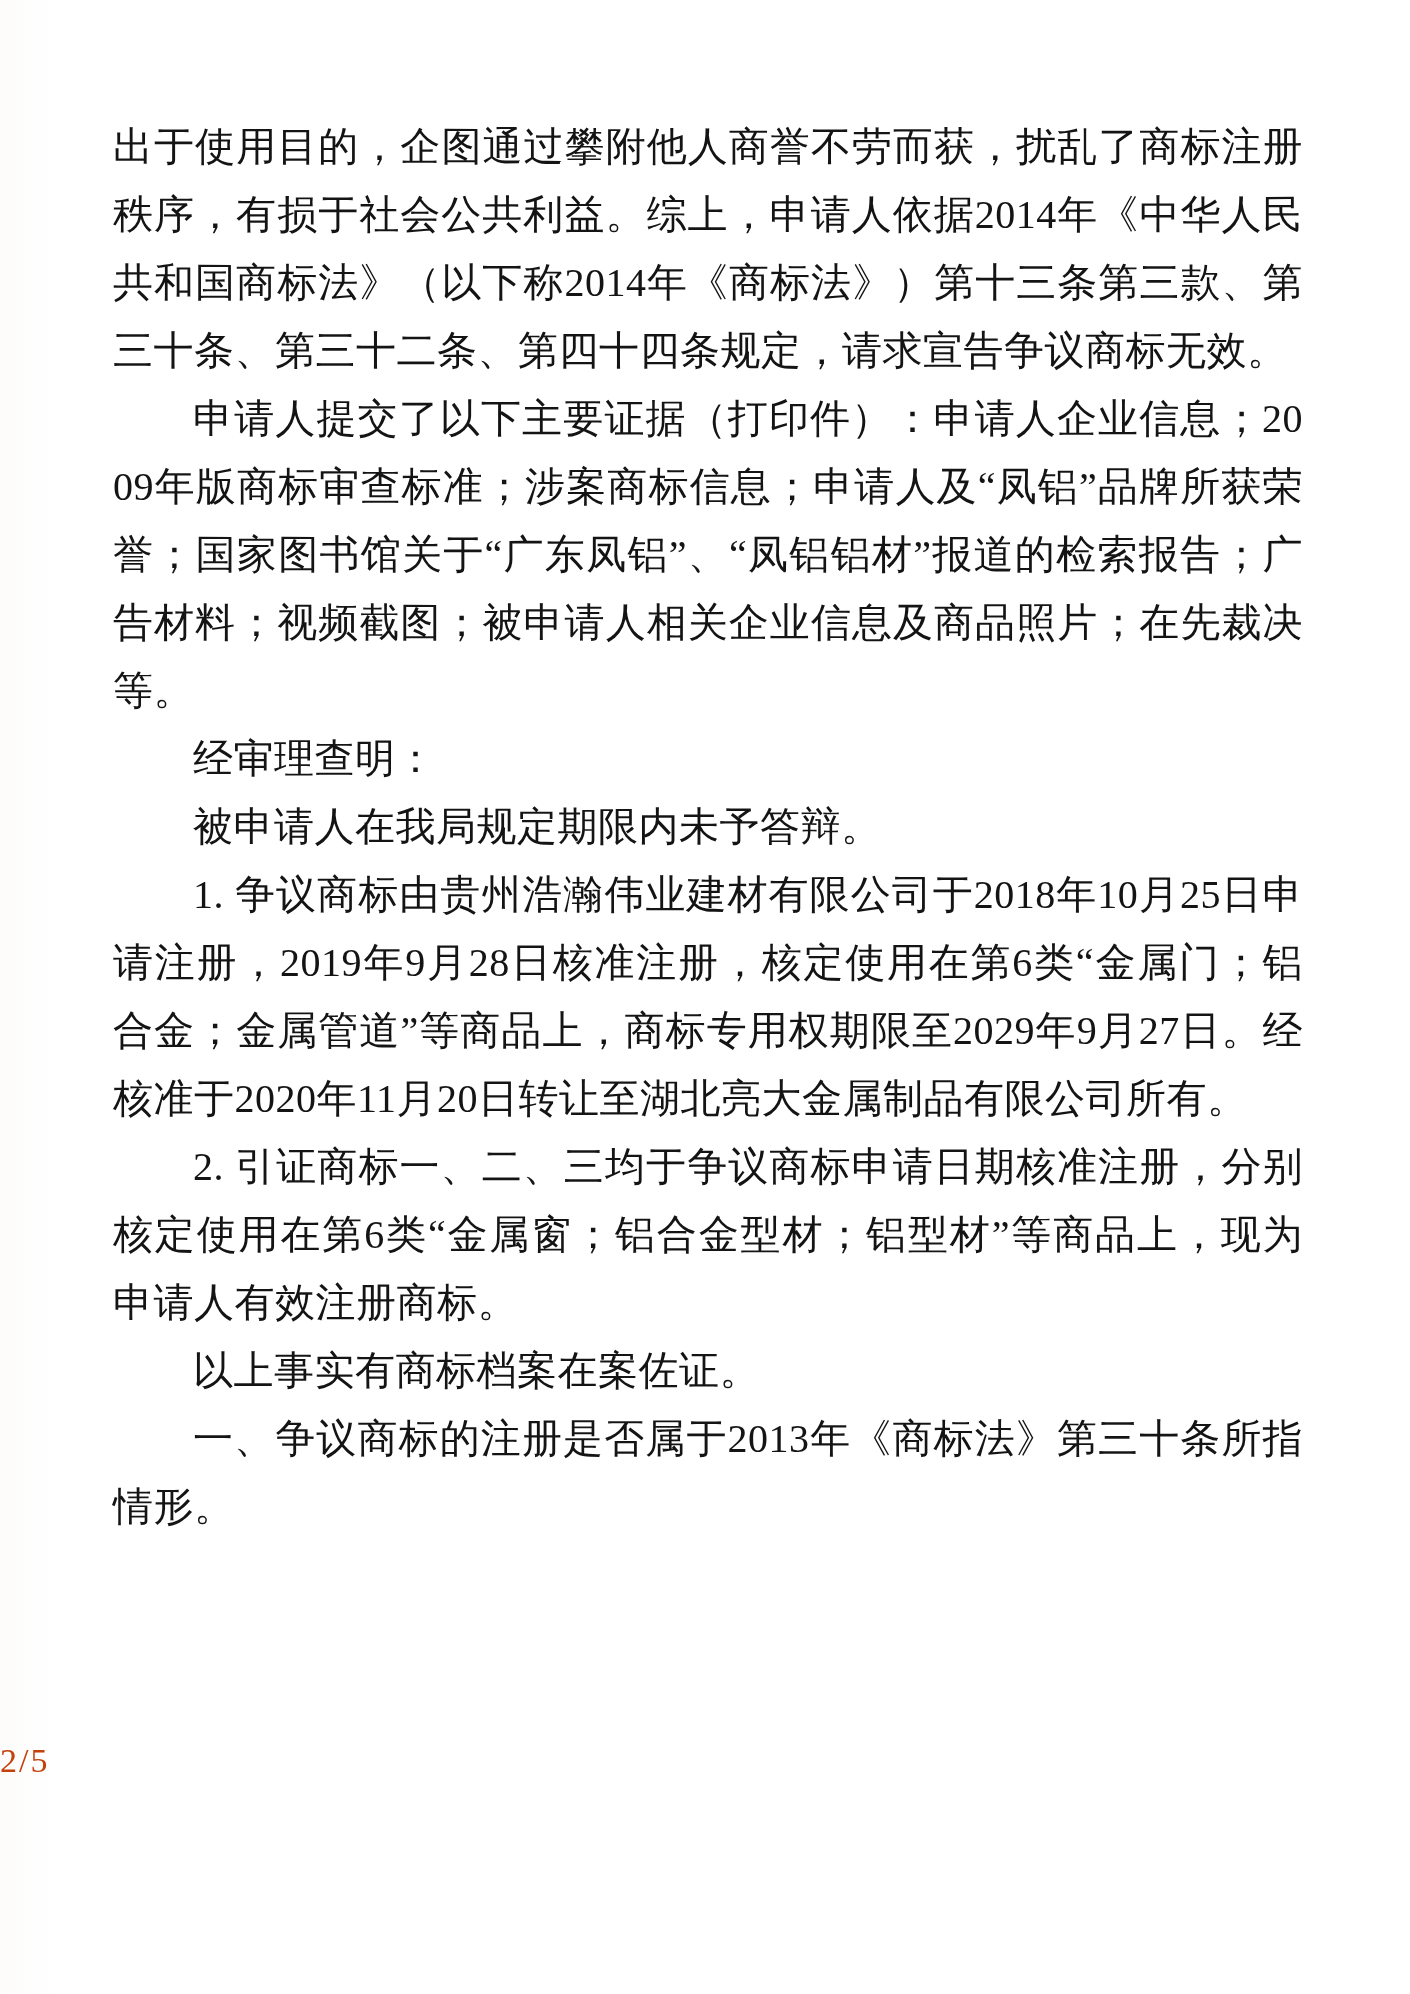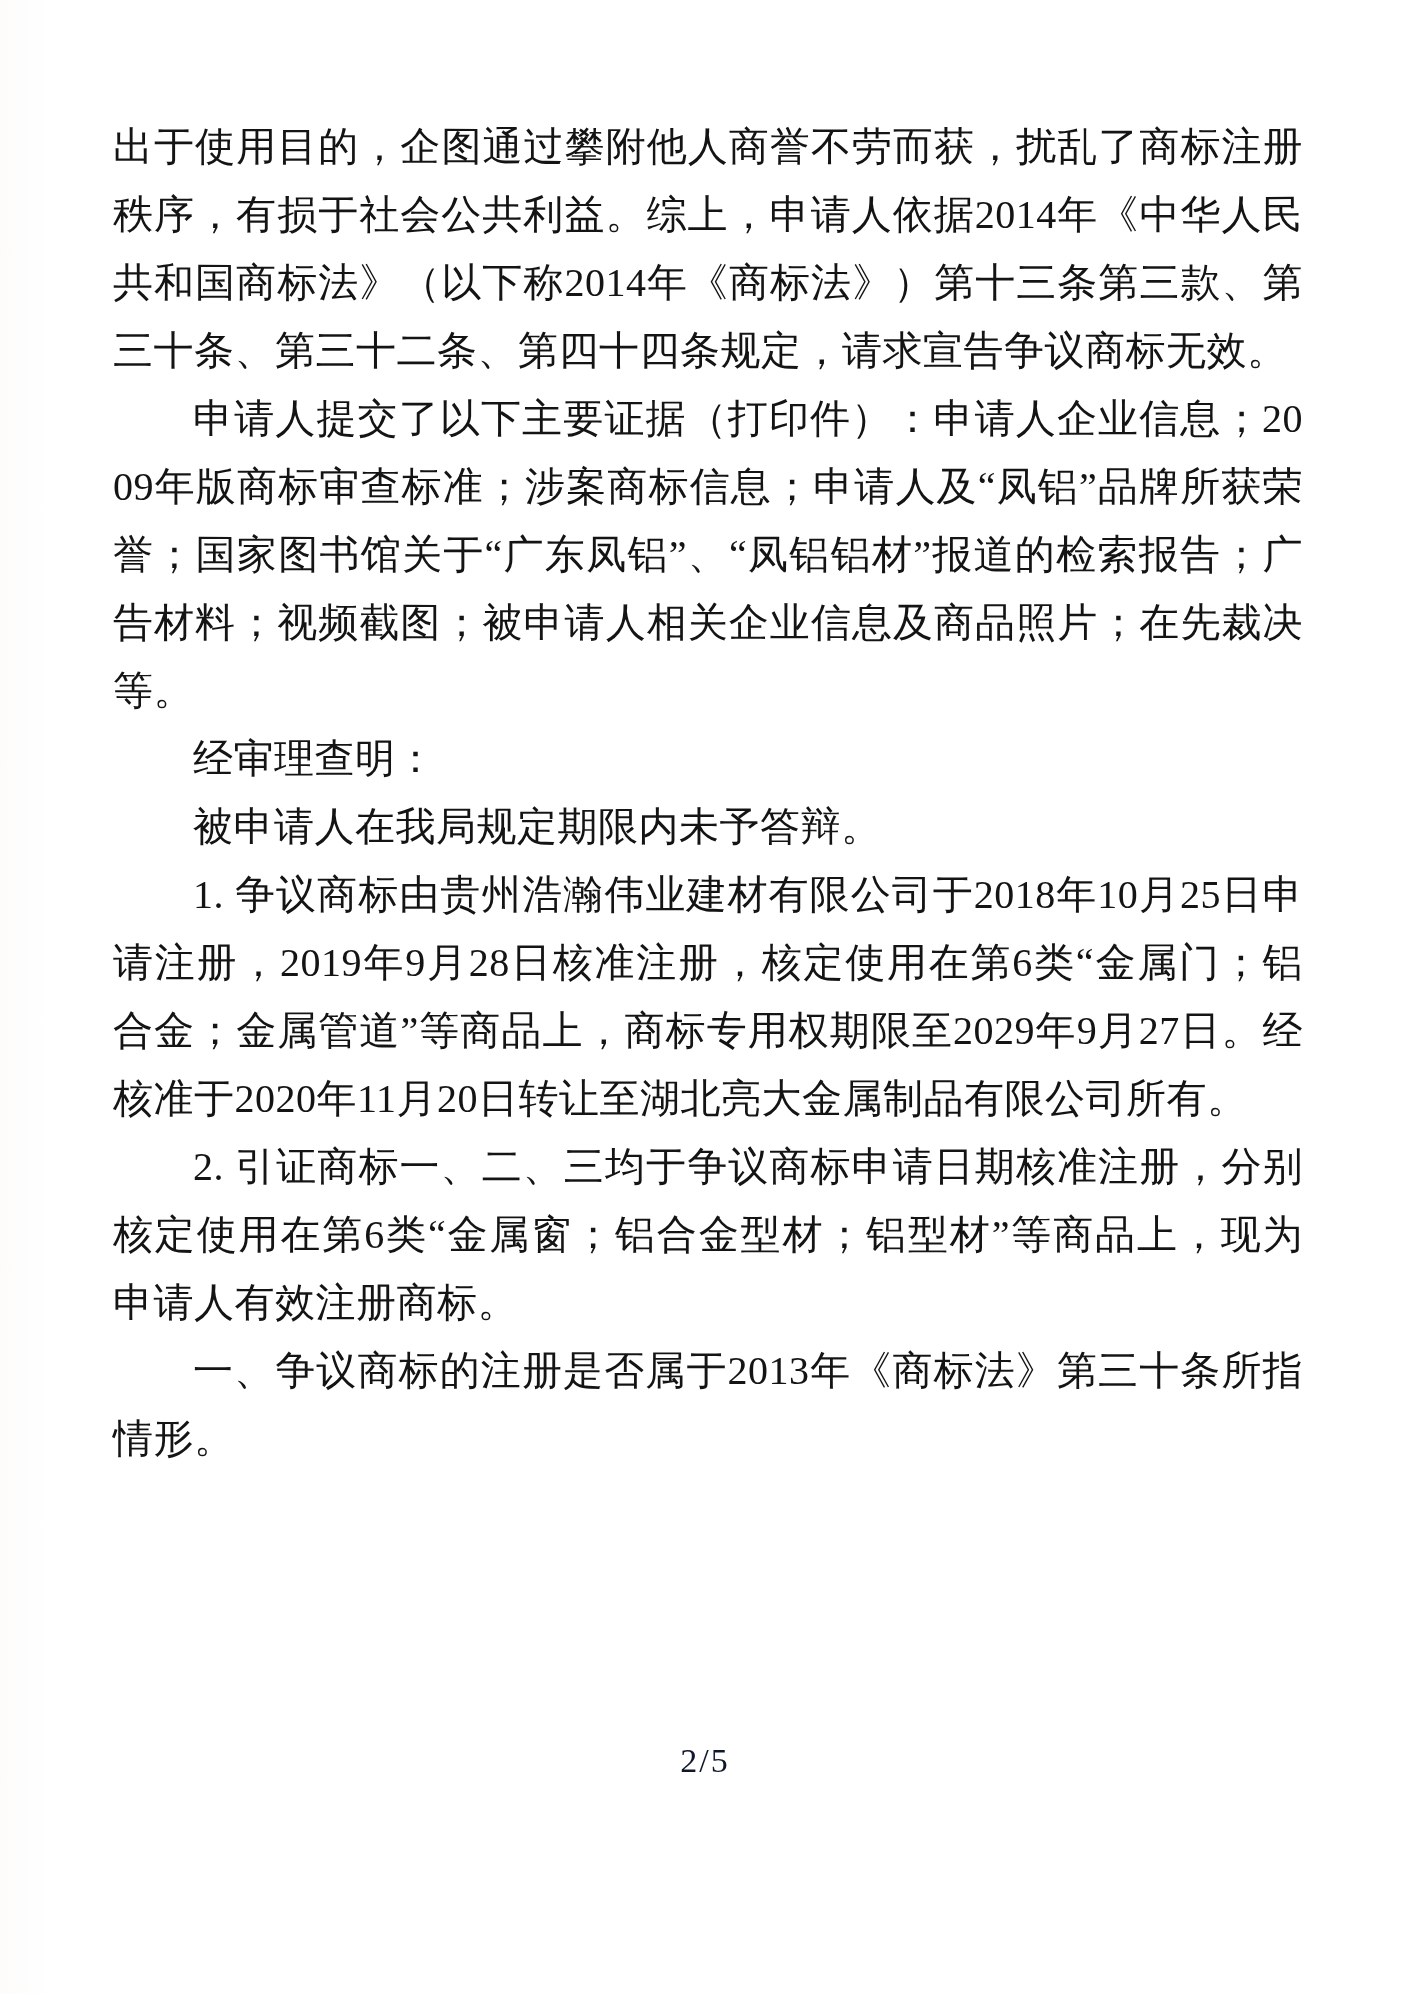--- a/index.html
+++ b/index.html
@@ -37,32 +37,33 @@
     text-indent: 2em;
   }
   .para.bold {
     font-weight: normal;
   }
   .footer {
     position: absolute;
     top: 1742px;
     left: 0;
     width: 1410px;
-    text-align: center;
+    text-align: left;
     font-size: 34px;
     letter-spacing: 2px;
-    color: #0f172a;
+    color: #c2410c;
   }
 </style>
 </head>
 <body>
 
 <div class="page">
   <p class="para">出于使用目的，企图通过攀附他人商誉不劳而获，扰乱了商标注册秩序，有损于社会公共利益。综上，申请人依据2014年《中华人民共和国商标法》（以下称2014年《商标法》）第十三条第三款、第三十条、第三十二条、第四十四条规定，请求宣告争议商标无效。</p>
   <p class="para indent">申请人提交了以下主要证据（打印件）：申请人企业信息；2009年版商标审查标准；涉案商标信息；申请人及“凤铝”品牌所获荣誉；国家图书馆关于“广东凤铝”、“凤铝铝材”报道的检索报告；广告材料；视频截图；被申请人相关企业信息及商品照片；在先裁决等。</p>
   <p class="para indent">经审理查明：</p>
   <p class="para indent">被申请人在我局规定期限内未予答辩。</p>
   <p class="para indent">1. 争议商标由贵州浩瀚伟业建材有限公司于2018年10月25日申请注册，2019年9月28日核准注册，核定使用在第6类“金属门；铝合金；金属管道”等商品上，商标专用权期限至2029年9月27日。经核准于2020年11月20日转让至湖北亮大金属制品有限公司所有。</p>
   <p class="para indent">2. 引证商标一、二、三均于争议商标申请日期核准注册，分别核定使用在第6类“金属窗；铝合金型材；铝型材”等商品上，现为申请人有效注册商标。</p>
+  <p class="para indent">以上事实有商标档案在案佐证。</p>
   <p class="para indent bold">一、争议商标的注册是否属于2013年《商标法》第三十条所指情形。</p>
 </div>
 
 <div class="footer">2/5</div>
 
 </body></html>

